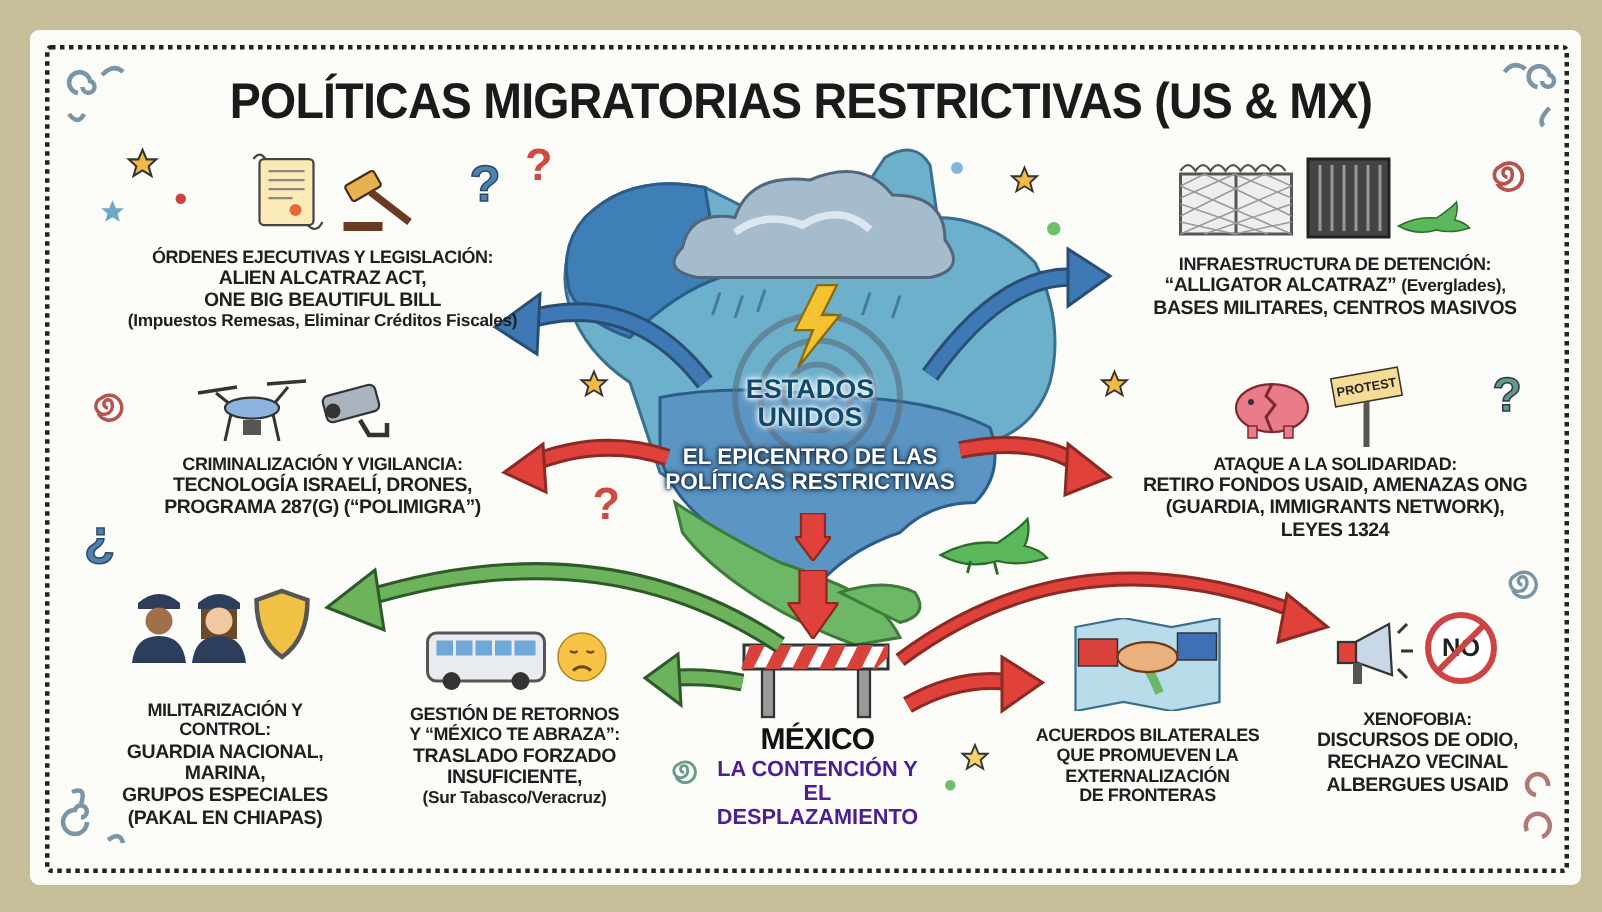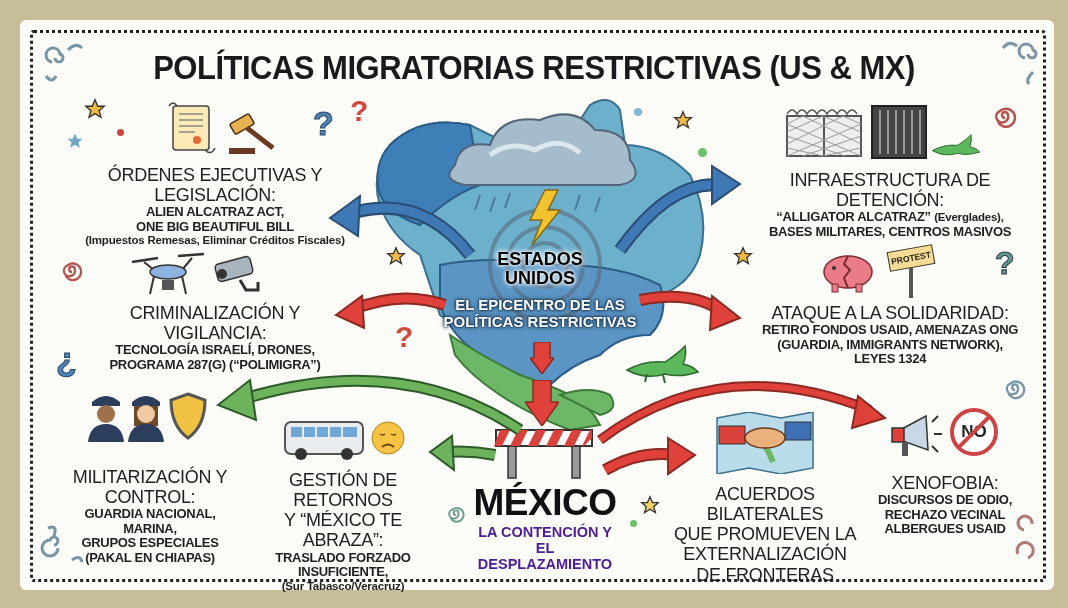--- a/index.html
+++ b/index.html
@@ -2,29 +2,29 @@
 <html><head>
   <meta charset="utf-8">
   <style>
     * { box-sizing: border-box; margin: 0; padding: 0; }
     html, body { width: 1068px; height: 608px; overflow: hidden; }
     body { background: #c7bd99; font-family: "Liberation Sans", sans-serif; position: relative; }
     .card { position: absolute; left: 20px; top: 20px; width: 1034px; height: 570px; background: #fbfbf8; border-radius: 6px; }
     .dotted { position: absolute; left: 30px; top: 30px; width: 1016px; height: 552px; border: 3px dotted #222; border-radius: 4px; }
     .title { position: absolute; left: 0; width: 1068px; top: 50px; text-align: center; font-size: 31px; font-weight: bold; color: #1a1a1a; letter-spacing: -0.5px; transform: scaleY(1.08); }
     .block { position: absolute; text-align: center; color: #1f1f1f; line-height: 1.12; }
-    .block .h { font-weight: normal; font-size: 18px; letter-spacing: -0.3px; }
+    .block .h { font-weight: bold; font-size: 12px; letter-spacing: -0.3px; }
     .block .b { font-weight: bold; font-size: 13px; letter-spacing: -0.3px; }
     .block .s { font-weight: bold; font-size: 11.5px; letter-spacing: -0.2px; }
     .icon { position: absolute; }
     .deco { position: absolute; font-weight: bold; }
     .center-label { position: absolute; text-align: center; font-weight: bold; }
-    .us-title { color: #000000; font-size: 18px; line-height: 1.05; text-shadow: 0 0 4px #fff, 0 0 2px #fff, 0 0 6px #fff; }
+    .us-title { color: #0c4a6e; font-size: 18px; line-height: 1.05; text-shadow: 0 0 4px #fff, 0 0 2px #fff, 0 0 6px #fff; }
     .us-sub { color: #fff; font-size: 15px; line-height: 1.12; text-shadow: 0 0 3px #1a3a5a, 0 0 5px #1a3a5a, 0 0 2px #000; }
-    .mx-title { font-size: 37px; color: #111; letter-spacing: -0.5px; }
+    .mx-title { font-size: 20px; color: #111; letter-spacing: -0.5px; }
     .mx-sub { font-size: 14.5px; color: #4c1d95; line-height: 1.12; }
   </style>
 </head>
 <body>
 
 <div class="card"></div>
 <div class="dotted"></div>
 
 <svg class="icon" style="left:38px;top:36px" width="55" height="55" viewBox="0 0 55 55">
   <path d="M14 26 a7 7 0 1 1 8 -8 a4 4 0 1 1 -5 4" fill="none" stroke="#7a95a6" stroke-width="3"></path>

